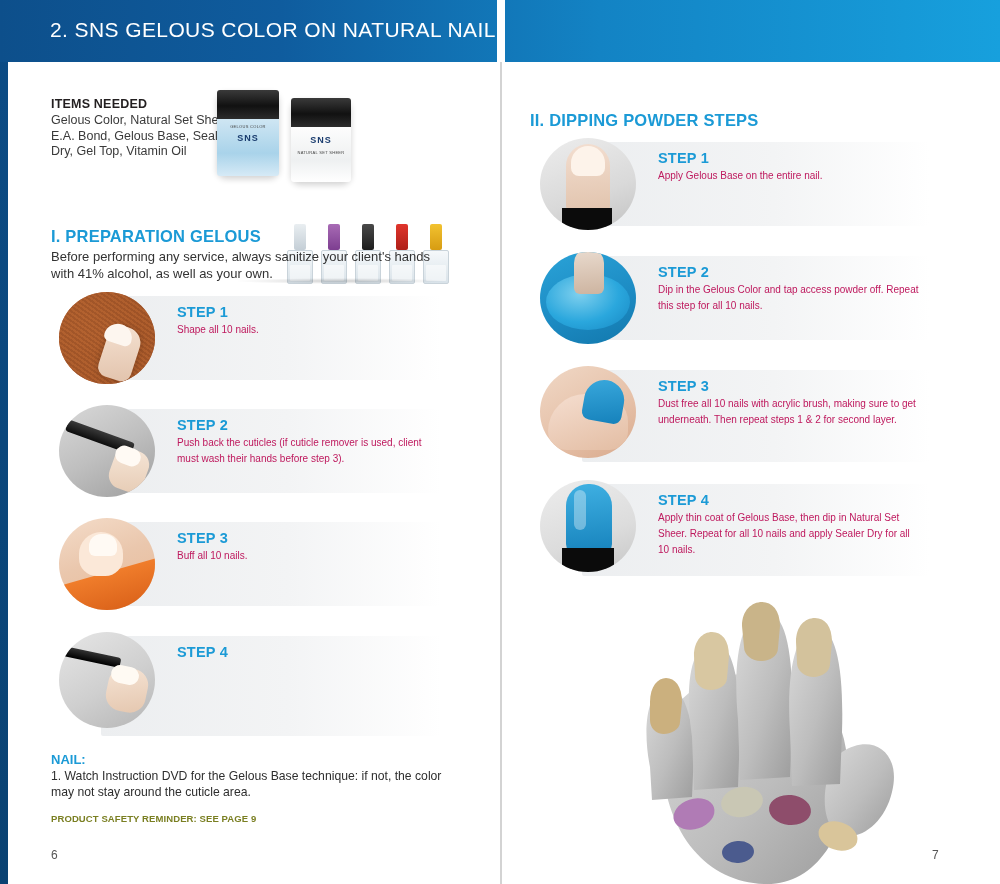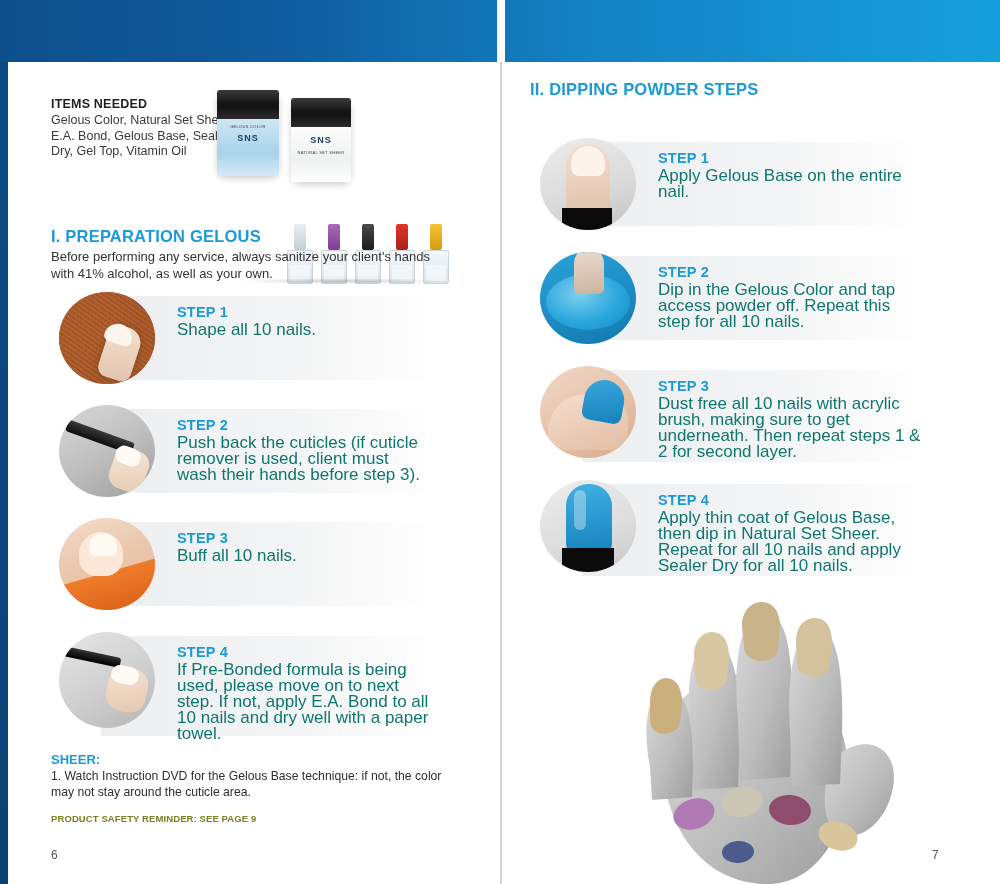--- a/index.html
+++ b/index.html
@@ -114,21 +114,21 @@
     background:linear-gradient(90deg,#eceef0 0%,#f3f4f5 55%,#ffffff 100%);
     border-radius:2px;
   }
   .thumb {
     position:absolute; left:0; top:0; width:96px; height:92px;
     border-radius:50%;
     overflow:hidden;
   }
   .step-text { position:absolute; left:118px; top:12px; right:8px; }
   .step-title { font-size:14.5px; font-weight:bold; color:#1b9ad6; letter-spacing:.2px; }
-  .step-body { font-size:17px; color:#0f766e; line-height:16px; margin-top:2px; }
+  .step-body { font-size:10px; color:#be185d; line-height:16px; margin-top:2px; }
 
   
   .note-title { font-size:13px; font-weight:bold; color:#1b9ad6; }
   .note-body  { font-size:12.2px; color:#2e2e2e; line-height:15.5px; margin-top:2px; }
   .safety { font-size:9.5px; font-weight:bold; color:#7a7f22; margin-top:13px; letter-spacing:.1px; }
 
   .folio { position:absolute; font-size:12px; color:#555; }
 
   
   .circ-img { position:absolute; inset:0; }
@@ -141,20 +141,21 @@
 </style>
 </head>
 <body>
 
 <div id="spread">
 
   <div class="edge-left"></div>
   <div class="edge-right"></div>
 
   <div class="header-band">
+    <div class="header-title">2. SNS GELOUS COLOR ON NATURAL NAIL</div>
     <div class="header-white-notch"></div>
   </div>
   <div class="gutter"></div>
 
   <div class="page page-left">
 
     <div class="items-block">
       <div class="items-title">ITEMS NEEDED</div>
       <div class="items-text">Gelous Color, Natural Set Sheer, E.A. Bond, Gelous Base, Sealer Dry, Gel Top, Vitamin Oil</div>
     </div>
@@ -254,36 +255,35 @@
       <div class="step-bg" style="height:100px;"></div>
       <div class="thumb" style="background:linear-gradient(150deg,#e6e6e6 0%,#cfcfcf 55%,#b5b5b5 100%); height:96px;">
         <div class="circ-img">
           <div style="position:absolute;left:4px;top:20px;width:58px;height:10px;background:linear-gradient(180deg,#333,#000);transform:rotate(12deg);border-radius:3px;"></div>
           <div style="position:absolute;left:48px;top:36px;width:40px;height:44px;background:linear-gradient(160deg,#f6e5d6,#e4c6ae);border-radius:16px;transform:rotate(12deg);"></div>
           <div style="position:absolute;left:52px;top:34px;width:28px;height:18px;background:#fffaf3;border-radius:10px;transform:rotate(12deg);"></div>
         </div>
       </div>
       <div class="step-text">
         <div class="step-title">STEP 4</div>
-        <div class="step-body">If Pre-Bonded formula is being used, please move on to next step. If not, apply E.A. Bond to all 10 nails and dry well with a paper towel.</div>
       </div>
     </div>
 
     <div style="position:absolute; left:47px; top:690px; width:400px;">
-      <div class="note-title">SHEER:</div>
+      <div class="note-title">NAIL:</div>
       <div class="note-body">1. Watch Instruction DVD for the Gelous Base technique: if not, the color may not stay around the cuticle area.</div>
       <div class="safety">PRODUCT SAFETY REMINDER: SEE PAGE 9</div>
     </div>
 
     <div class="folio" style="left:47px; top:786px;">6</div>
   </div>
 
   <div class="page page-right">
 
-    <div style="position:absolute; left:28px; top:18px;text-align:center;">
+    <div style="position:absolute; left:28px; top:49px;text-align:center;">
       <div class="sec-head">II. DIPPING POWDER STEPS</div>
     </div>
 
     <div class="step-card" style="left:38px; top:76px; width:390px;">
       <div class="step-bg"></div>
       <div class="thumb" style="background:linear-gradient(160deg,#ededed 0%,#d9d9d9 60%,#c2c2c2 100%);">
         <div class="circ-img">
           <div style="position:absolute;left:26px;top:6px;width:44px;height:72px;background:linear-gradient(175deg,#f3ded0,#e0c2ab);border-radius:22px 22px 10px 10px;"></div>
           <div style="position:absolute;left:31px;top:8px;width:34px;height:30px;background:#fdf3ea;border-radius:17px 17px 8px 8px;"></div>
           <div style="position:absolute;left:22px;bottom:0;width:50px;height:22px;background:#0b0b0b;"></div>

